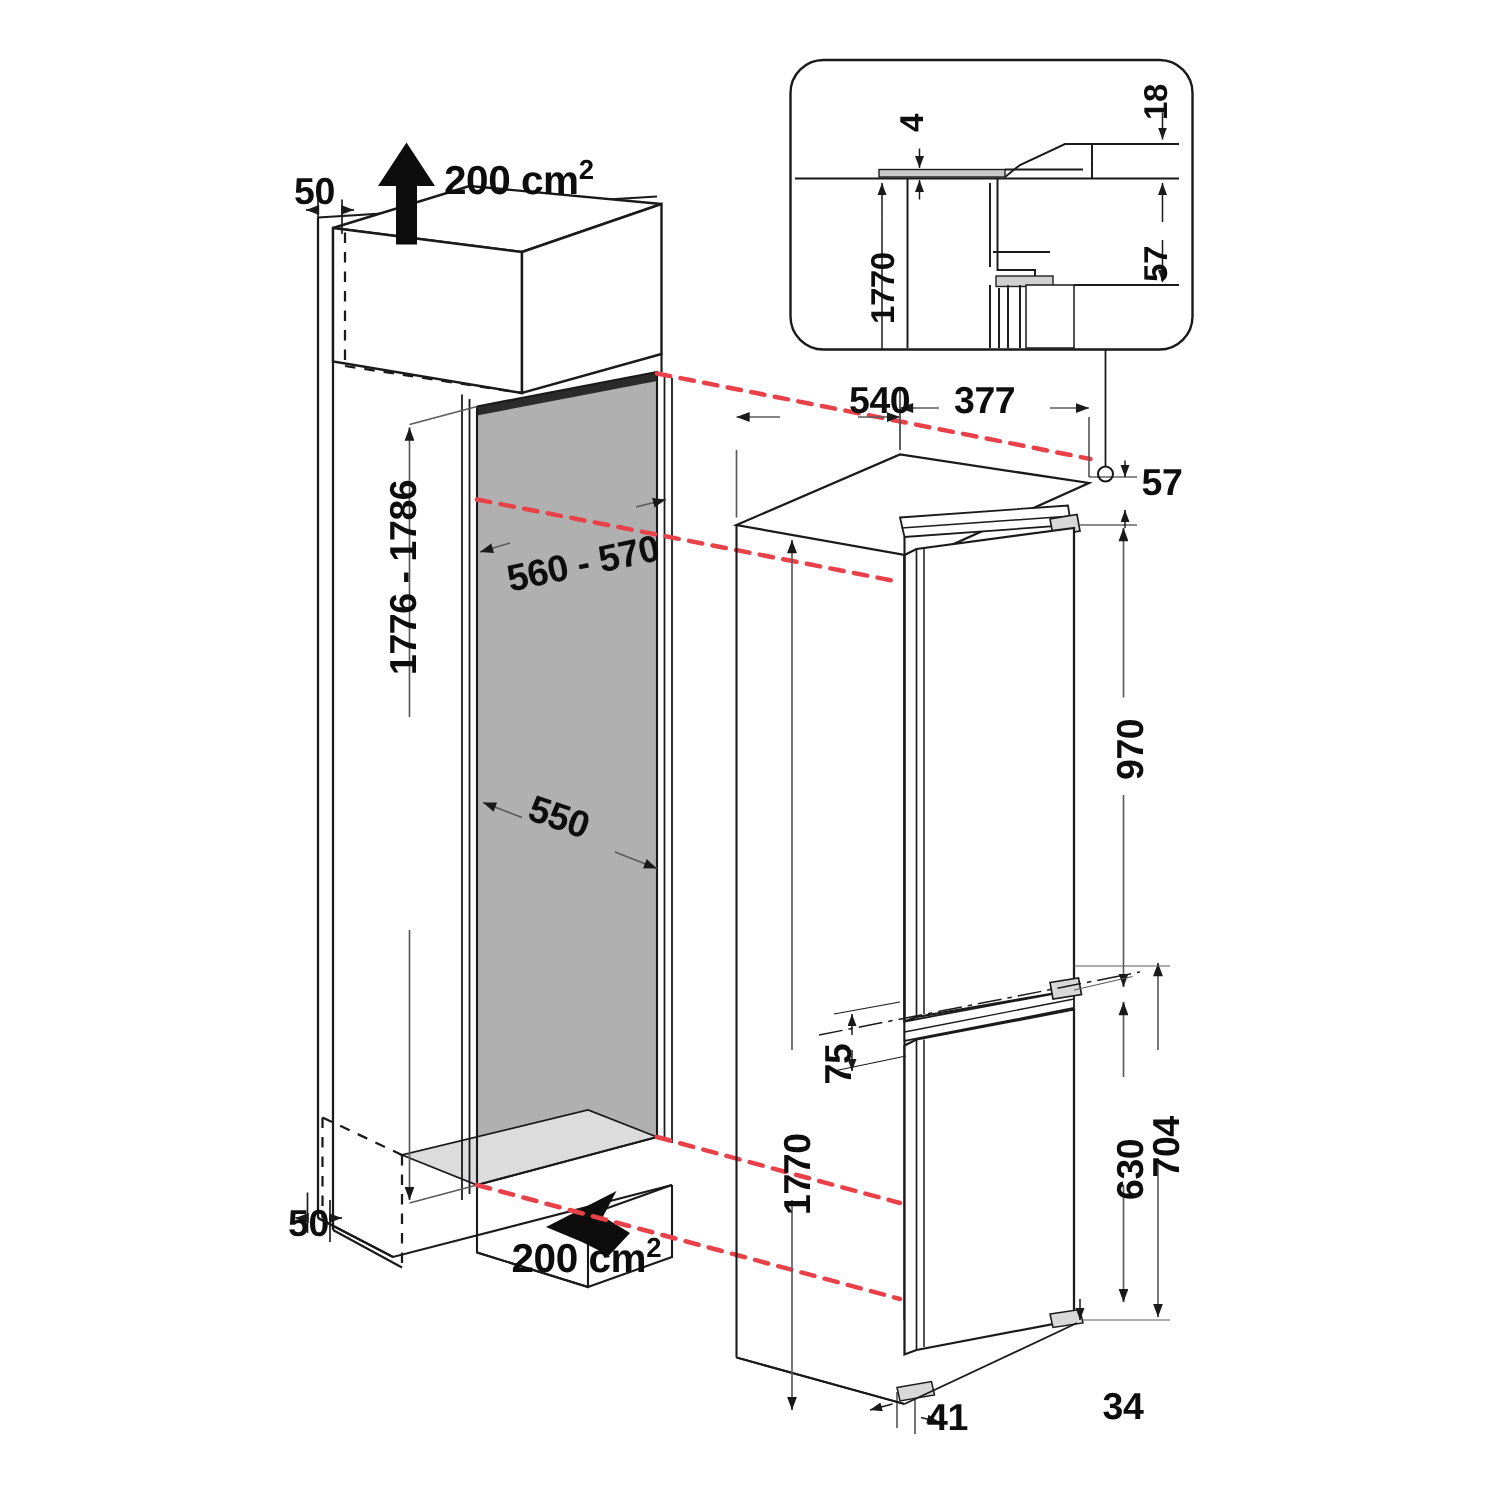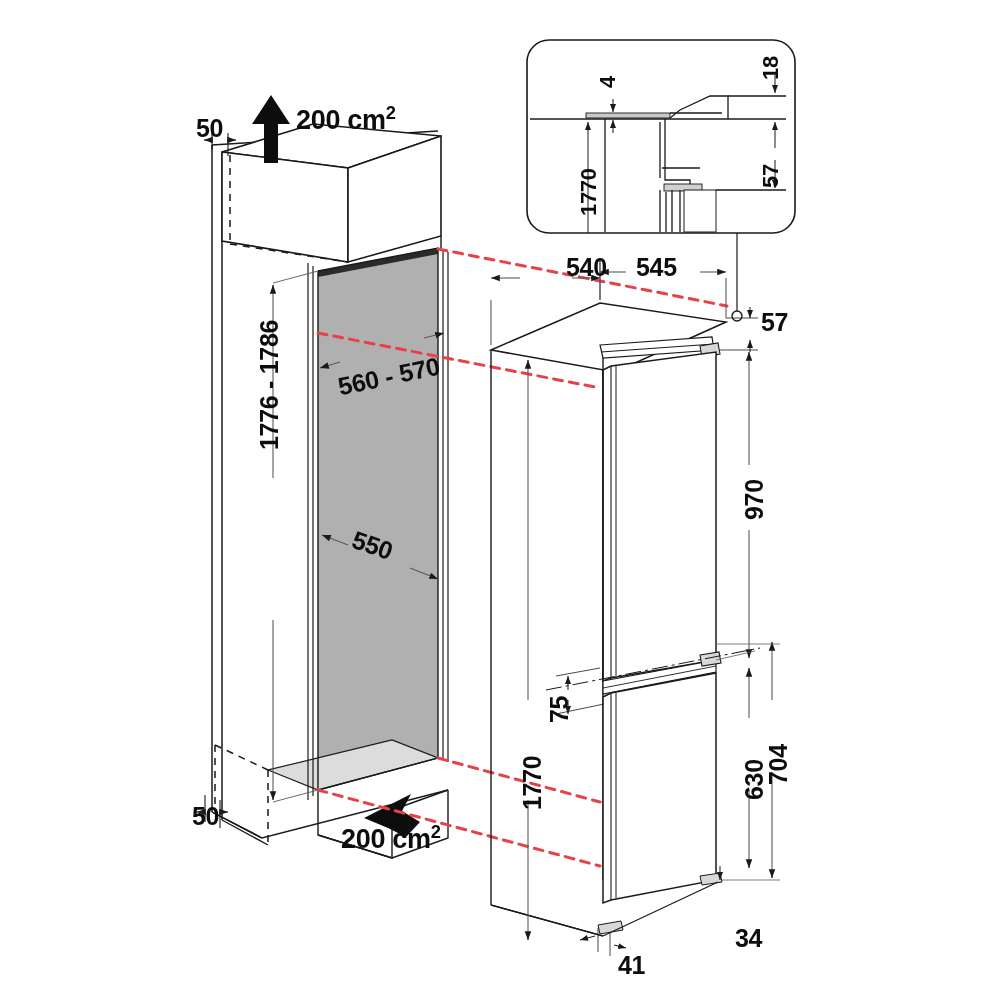--- a/index.html
+++ b/index.html
@@ -366,31 +366,31 @@
   <div class="dimlabel" style="left:597px; top:88px; font-size:22px; transform: rotate(-90deg); transform-origin: 0 0;">4</div>
 
   <div class="dimlabel" style="left:760px; top:80px; font-size:22px; transform: rotate(-90deg); transform-origin: 0 0;">18</div>
 
   <div class="dimlabel" style="left:760px; top:188px; font-size:22px; transform: rotate(-90deg); transform-origin: 0 0;">57</div>
 
   <div class="dimlabel" style="left:578px; top:216px; font-size:22px; transform: rotate(-90deg); transform-origin: 0 0;">1770</div>
 
   <div class="dimlabel" style="left:522px; top:255px; font-size:25px;margin-left:44px;">540</div>
 
-  <div class="dimlabel" style="left:636px; top:255px; font-size:25px;">545</div>
+  <div class="dimlabel" style="left:636px; top:255px; font-size:25px;">377</div>
 
   <div class="dimlabel" style="left:761px; top:310px; font-size:25px;">57</div>
 
   <div class="dimlabel" style="left:742px; top:520px; font-size:25px; transform: rotate(-90deg); transform-origin: 0 0;">970</div>
 
   <div class="dimlabel" style="left:547px; top:723px; font-size:25px; transform: rotate(-90deg); transform-origin: 0 0;">75</div>
 
   <div class="dimlabel" style="left:520px; top:810px; font-size:25px; transform: rotate(-90deg); transform-origin: 0 0;">1770</div>
 
   <div class="dimlabel" style="left:742px; top:800px; font-size:25px; transform: rotate(-90deg); transform-origin: 0 0;">630</div>
 
   <div class="dimlabel" style="left:766px; top:785px; font-size:25px; transform: rotate(-90deg); transform-origin: 0 0;">704</div>
 
   <div class="dimlabel" style="left:735px; top:878px; font-size:25px;margin-top:48px;">34</div>
 
-  <div class="dimlabel" style="left:618px; top:933px; font-size:25px;margin-top:20px;">41</div>
+  <div class="dimlabel" style="left:618px; top:933px; font-size:25px;">41</div>
 
 </div>
 
 </body></html>

